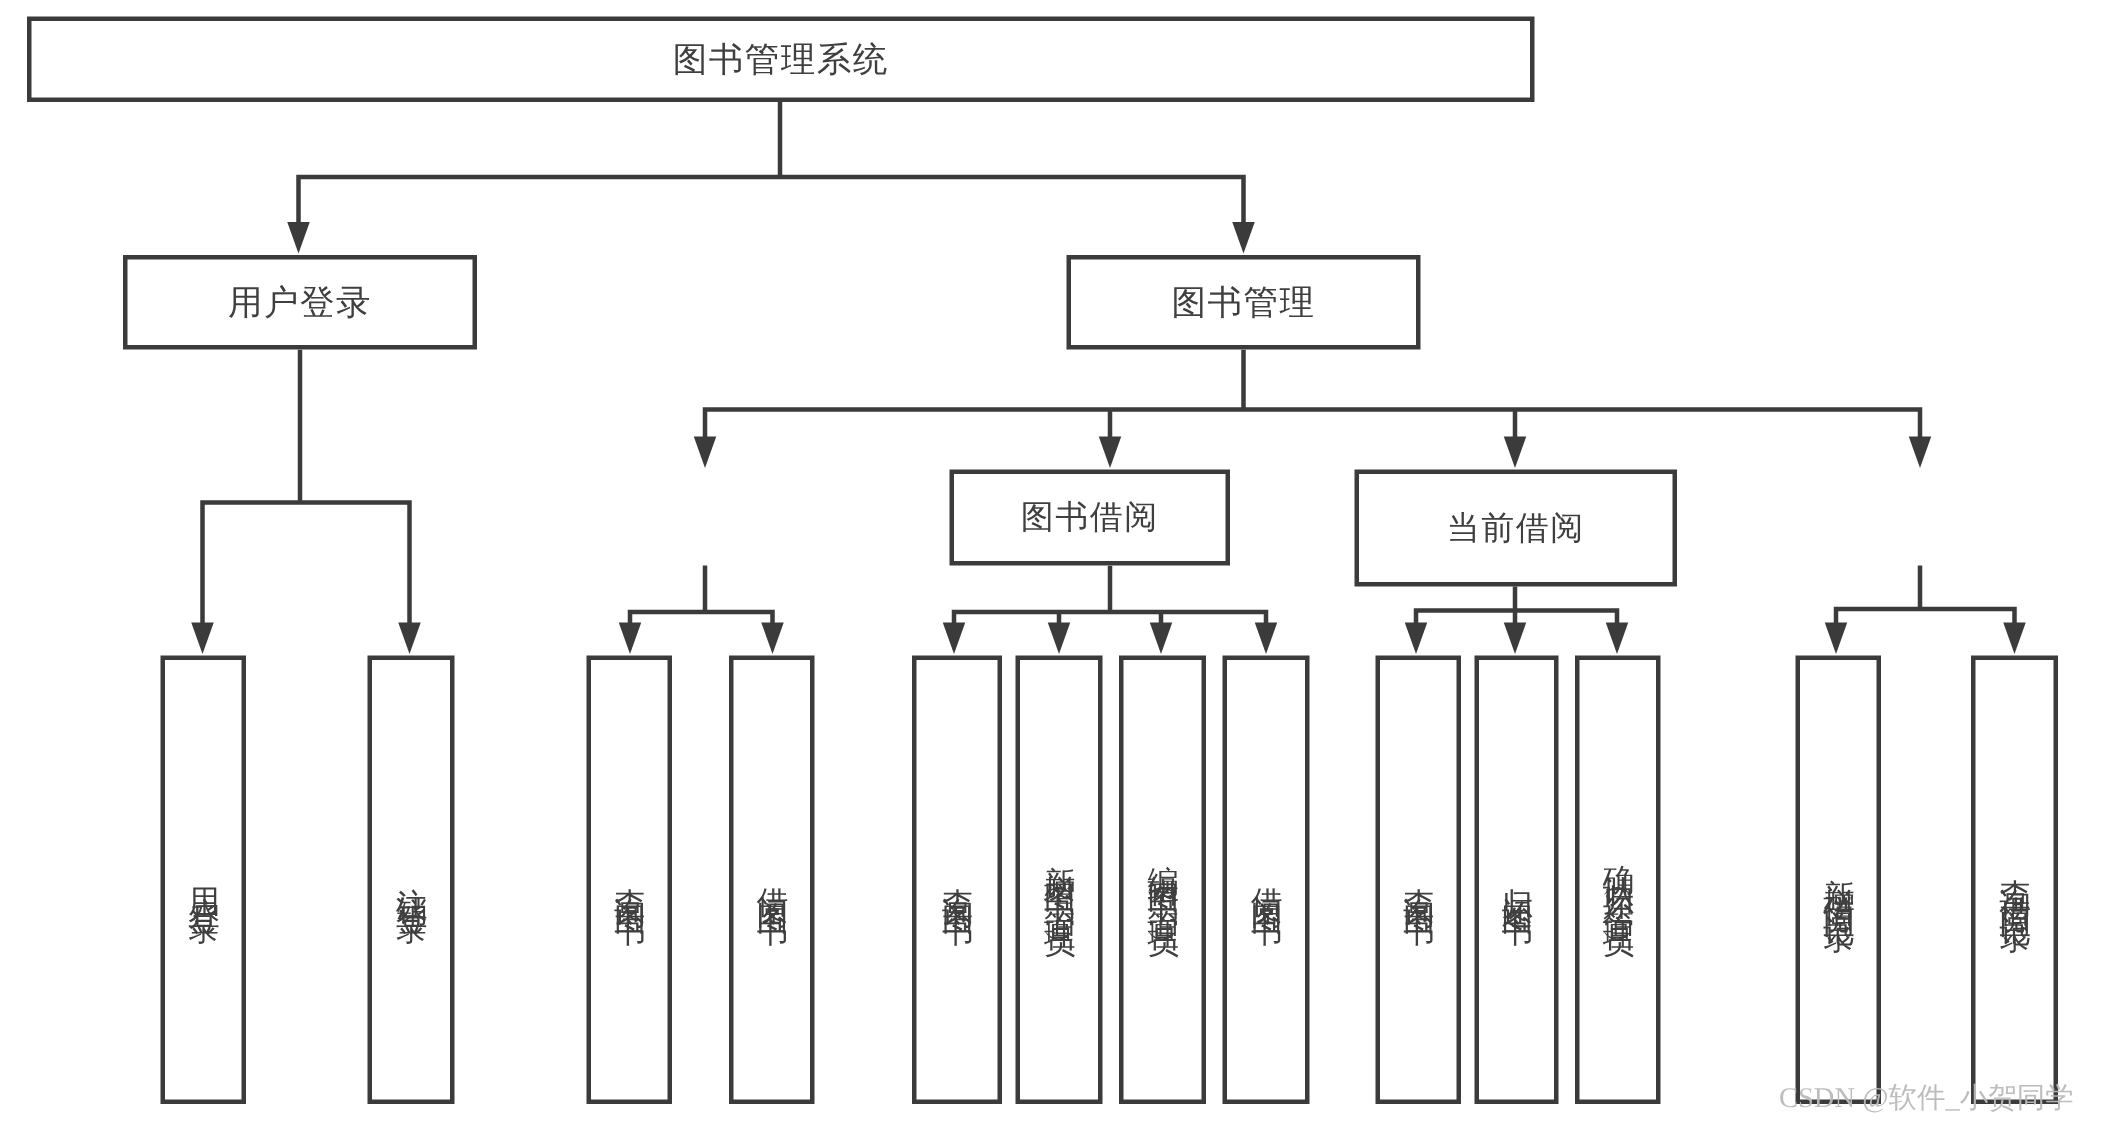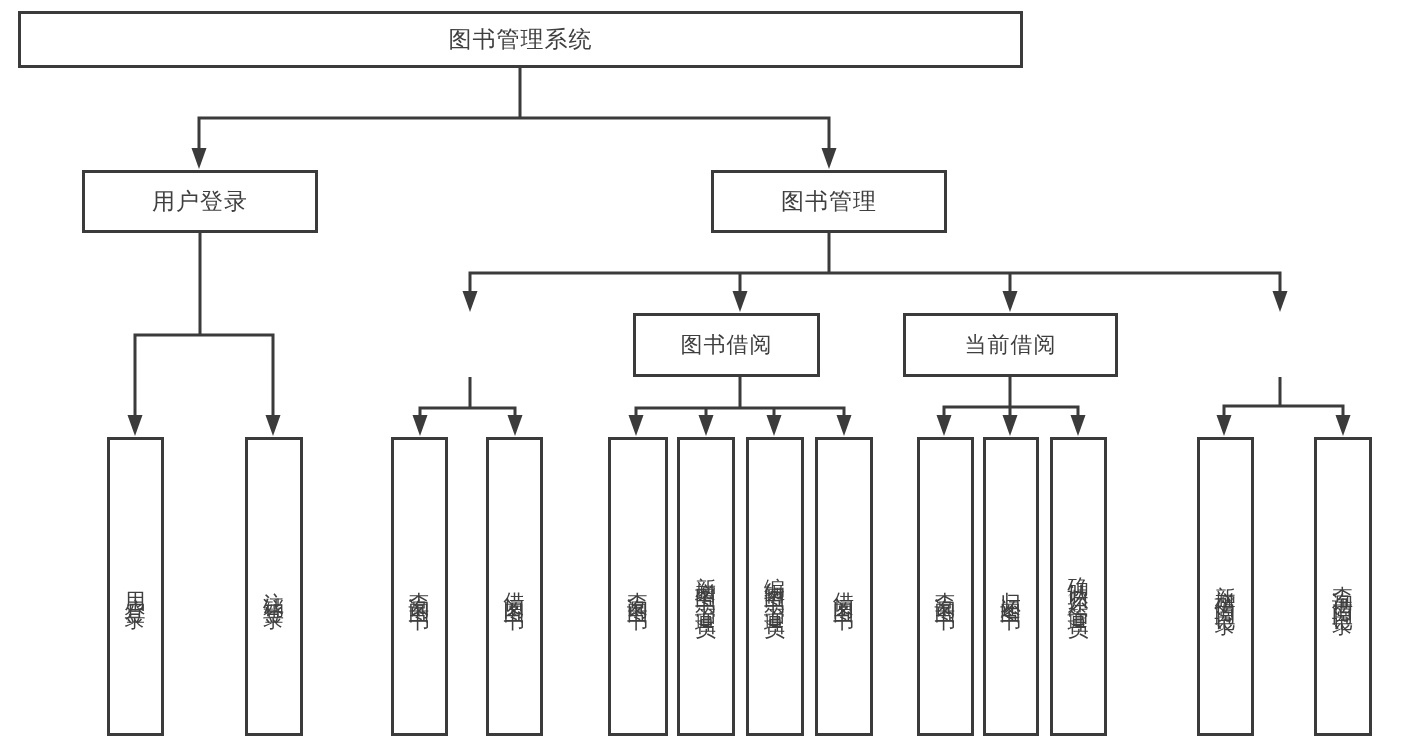--- a/index.html
+++ b/index.html
@@ -6,21 +6,21 @@
     --line:#3b3b3b;
     --text:#3f3f3f;
     --wm:#bababa;
     --bg:#ffffff;
   }
   html,body{margin:0;padding:0;background:var(--bg);}
   .stage{
     position:relative;
     width:1405px;height:747px;
     background:var(--bg);
-    font-family:Liberation Sans, sans-serif;
+    font-family:Liberation Serif, serif;
     color:var(--text);
     overflow:hidden;
   }
   .connectors{position:absolute;left:0;top:0;z-index:1;}
   .connectors path{stroke:var(--line);stroke-width:3;fill:none;}
   .connectors polygon{fill:var(--line);}
   .node{
     position:absolute;
     box-sizing:border-box;
     background:#fff;
@@ -111,21 +111,21 @@
       <polygon points="1335.5,415 1350.5,415 1343,436"></polygon>
     </g>
   </svg>
 
   <div class="node hbox" style="left:18px;top:11px;width:1005px;height:57px;">图书管理系统</div>
 
   <div class="node hbox" style="left:82px;top:170px;width:236px;height:63px;">用户登录</div>
   <div class="node hbox" style="left:711px;top:170px;width:236px;height:63px;">图书管理</div>
 
   <div class="node hbox l3" style="left:633px;top:313px;width:187px;height:64px;">图书借阅</div>
-  <div class="node hbox l3" style="left:903px;top:313px;width:215px;height:64px;">当前借阅</div>
+  <div class="node hbox l3" style="left:903px;top:313px;width:215px;height:78px;">当前借阅</div>
 
   <div class="node vbox" style="left:107px;width:57px;">
     <span>用户登录</span>
   </div>
   <div class="node vbox" style="left:245px;width:58px;">
     <span>注销登录</span>
   </div>
 
   <div class="node vbox" style="left:391px;width:57px;">
     <span>查询图书</span>
@@ -157,14 +157,15 @@
     <span>确认归还（管理员）</span>
   </div>
 
   <div class="node vbox" style="left:1197px;width:57px;">
     <span>新增借阅记录</span>
   </div>
   <div class="node vbox" style="left:1314px;width:58px;">
     <span>查询借阅记录</span>
   </div>
 
+  <div class="watermark">CSDN @软件_小贺同学</div>
 
 </div>
 
 </body></html>

